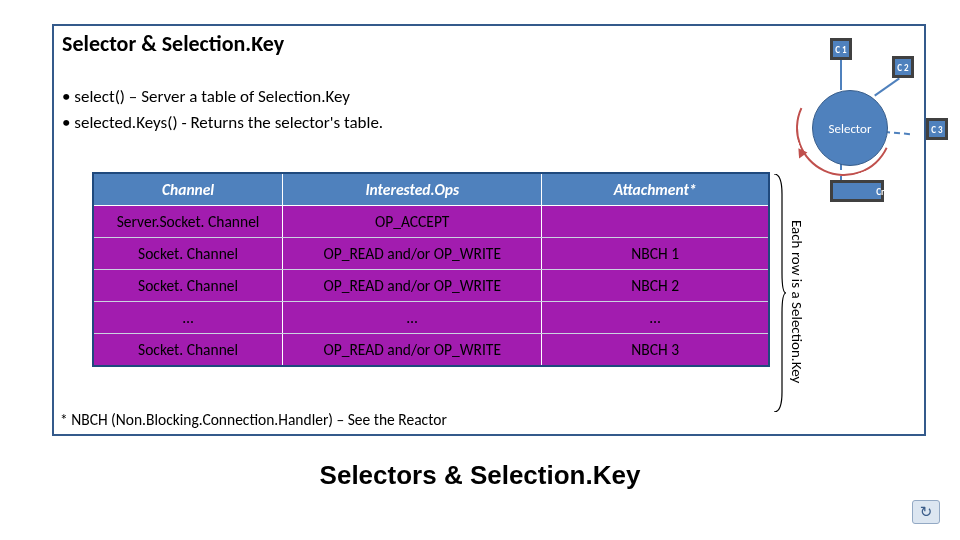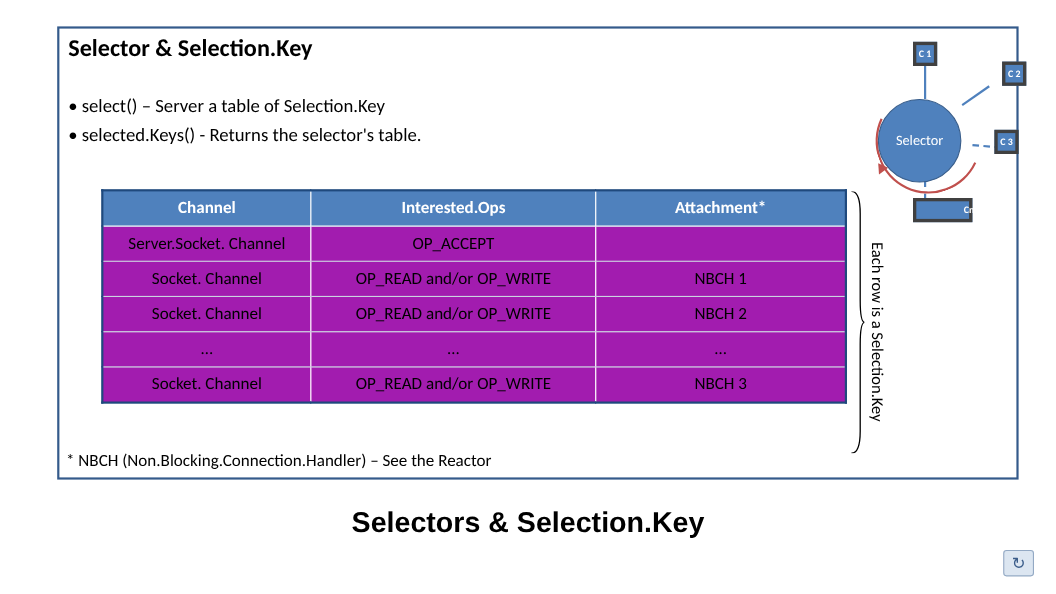--- a/index.html
+++ b/index.html
@@ -40,21 +40,21 @@
   
   .diagram {
     position: absolute;
     left: 790px;
     top: 80px;
     width: 120px;
     height: 120px;
   }
   .selector-circle {
     position: absolute;
-    left: 8px; top: 10px;
+    left: 22px; top: 10px;
     width: 76px; height: 76px;
     border-radius: 50%;
     background: #4f81bd;
     border: 1px solid #385d8a;
     display: flex;
     align-items: center;
     justify-content: center;
     font-size: 13px;
     color: #fff;
   }
@@ -83,22 +83,22 @@
     background: #4f81bd;
     border: 3px solid #404040;
     font-size: 9px;
     color: #fff;
     display: flex;
     align-items: center;
     justify-content: center;
     font-weight: 600;
   }
   .c1 { left: 40px; top: -42px; }
-  .c2 { left: 102px; top: -24px; margin-left: 19px; }
-  .c3 { left: 114px; top: 38px; }
+  .c2 { left: 102px; top: -24px; }
+  .c3 { left: 136px; top: 38px; }
   .cn { left: 40px; top: 100px; padding-left: 48px; }
   .spoke {
     position: absolute;
     background: #4f81bd;
     width: 2px;
   }
   .spoke.dash {
     background: none;
     border-left: 2px dashed #4f81bd;
   }
@@ -116,20 +116,21 @@
     border: 2px solid #1f497d;
     border-collapse: collapse;
     font-size: 15.5px;
   }
   .tbl th {
     background: #4f81bd;
     color: #fff;
     font-weight: 600;
     padding: 6px 4px;
     border: 1px solid #fff;
+    font-style: italic;
   }
   .tbl td {
     background: #a21caf;
     text-align: center;
     padding: 6px 20px;
     border-left: 1px solid #fff;
     border-right: 1px solid #fff;
     border-top: 1px solid #cbd2e0;
     border-bottom: 1px solid #cbd2e0;
   }

